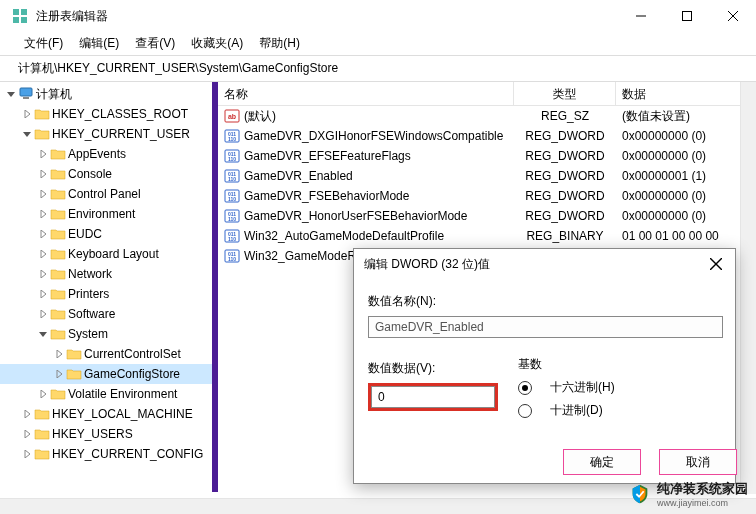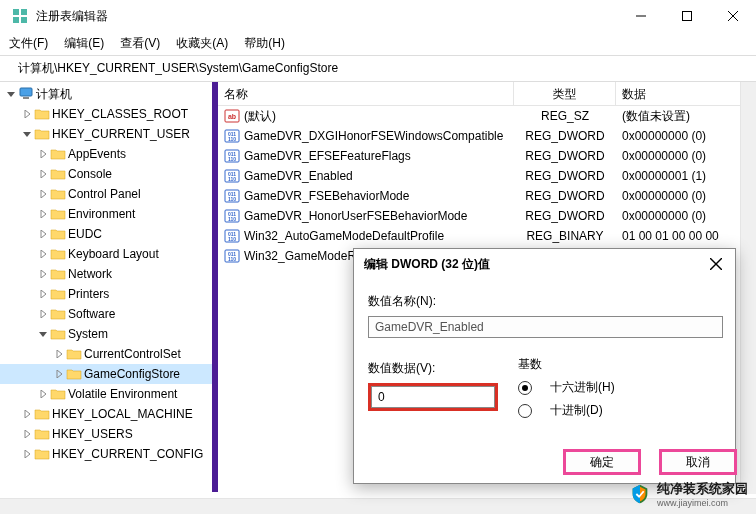--- a/index.html
+++ b/index.html
@@ -2,21 +2,21 @@
 <html><head>
 <meta charset="utf-8">
 <style>
 * { box-sizing: border-box; margin: 0; padding: 0; font-family: "Microsoft YaHei", "Segoe UI", sans-serif; }
 body { width: 756px; height: 514px; background: #fff; overflow: hidden; position: relative; font-size: 12px; }
 .titlebar { height: 32px; display: flex; align-items: center; background: #fff; margin-left: 12px; }
 .titlebar .icon { width: 16px; height: 16px; margin-right: 8px; }
 .titlebar .title { flex: 1; font-size: 12px; color: #000; }
 .winbtns { display: flex; }
 .winbtn { width: 46px; height: 32px; display: flex; align-items: center; justify-content: center; color: #000; }
-.menubar { height: 24px; display: flex; align-items: center; padding-left: 9px; gap: 16px; font-size: 12px; border-bottom: 1px solid #ddd; }
+.menubar { height: 24px; display: flex; align-items: center; padding-left: 24px; gap: 16px; font-size: 12px; border-bottom: 1px solid #ddd; }
 .menuitem { color: #000; }
 .addressbar { height: 26px; padding: 4px 18px; border-bottom: 1px solid #ddd; display: flex; align-items: center; font-size: 12px; }
 .main { display: flex; height: 410px; }
 .tree { width: 218px; border-right: 6px solid #4c1d95; overflow: auto; padding-top: 2px; }
 .tree-item { display: flex; align-items: center; height: 20px; padding-left: 4px; font-size: 12px; white-space: nowrap; }
 .tree-item.selected { background: #cce8ff; }
 .tree-indent { display: inline-block; }
 .tree-chevron { width: 14px; display: inline-flex; align-items: center; justify-content: center; color: #666; font-size: 10px; }
 .tree-icon { width: 16px; height: 16px; margin-right: 2px; display: inline-flex; align-items: center; justify-content: center; }
 .folder-svg { width: 16px; height: 14px; }
@@ -28,36 +28,36 @@
 .col-type { width: 102px; text-align: center; }
 .col-data { flex: 1; }
 .list-body { }
 .list-row { display: flex; height: 20px; align-items: center; font-size: 12px; }
 .list-row .col { padding: 0 6px; white-space: nowrap; overflow: hidden; }
 .val-icon { width: 16px; height: 16px; margin-right: 4px; display: inline-flex; align-items: center; justify-content: center; flex-shrink: 0; }
 .list-row .col-name { display: flex; align-items: center; }
 
 .dialog { position: absolute; left: 353px; top: 248px; width: 383px; height: 236px; background: #fff; border: 1px solid #888; box-shadow: 0 4px 16px rgba(0,0,0,0.3); }
 .dialog-title { height: 30px; display: flex; align-items: center; padding: 0 4px 0 10px; font-size: 12px; }
-.dialog-title .dtitle { flex: 1; font-weight: bold; }
+.dialog-title .dtitle { flex: 1; }
 .dialog-close { width: 30px; height: 30px; display: flex; align-items: center; justify-content: center; font-size: 14px; }
 .dialog-body { padding: 8px 14px; font-size: 12px; }
 .dlabel { margin-top: 6px; margin-bottom: 6px; }
 .dinput { width: 355px; height: 22px; border: 1px solid #888; background: #fdfdfd; padding: 2px 6px; font-size: 12px; color: #555; margin-bottom: 10px; }
 .drow { display: flex; gap: 20px; margin-top: 6px; }
 .dcol { }
 .dinput2wrap { border: 3px solid #d93025; padding: 0; width: 130px; height: 28px; display: flex; margin-top: 4px; }
 .dinput2 { width: 100%; height: 100%; border: 1px solid #888; padding: 2px 6px; font-size: 12px; }
 .fieldset { margin-top: 2px; }
 .fieldset-label { margin-bottom: 6px; }
 .radio { display: flex; align-items: center; gap: 18px; margin: 6px 0; }
 .radio-dot { width: 14px; height: 14px; border: 1px solid #333; border-radius: 50%; display: inline-flex; align-items: center; justify-content: center; }
 .radio-dot.checked::after { content: ""; width: 6px; height: 6px; background: #000; border-radius: 50%; }
 .dialog-buttons { display: flex; gap: 18px; position: absolute; right: -2px; bottom: 8px; }
-.dbtn { width: 78px; height: 26px; border: 3px solid #ec4899; background: #fdfdfd; display: flex; align-items: center; justify-content: center; font-size: 12px; }
+.dbtn { width: 78px; height: 26px; border: 1px solid #ec4899; background: #fdfdfd; display: flex; align-items: center; justify-content: center; font-size: 12px; }
 
 .watermark { position: absolute; right: 8px; bottom: 6px; display: flex; align-items: center; gap: 6px; font-size: 13px; font-weight: bold; color: #1a1a1a; }
 .wm-icon { width: 22px; height: 22px; }
 
 .outer-scroll { position: absolute; right: 0; top: 82px; bottom: 20px; width: 16px; background: #f0f0f0; border-left: 1px solid #e5e5e5; }
 .outer-scroll-h { position: absolute; left: 0; right: 0; bottom: 0; height: 16px; background: #f0f0f0; border-top: 1px solid #e5e5e5; }
 </style>
 </head>
 <body>
 

